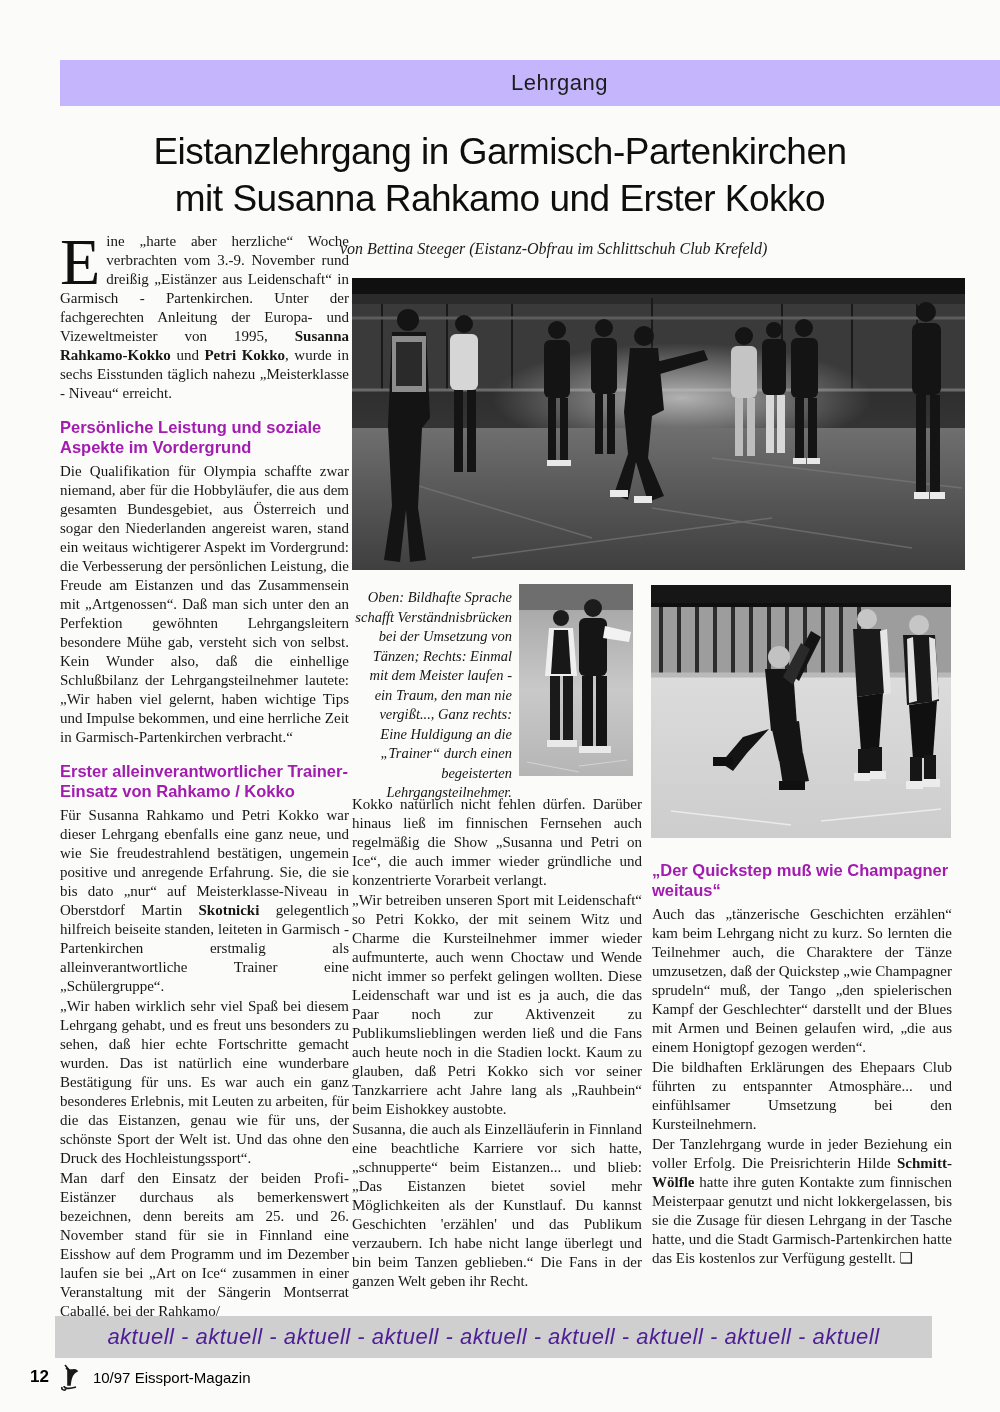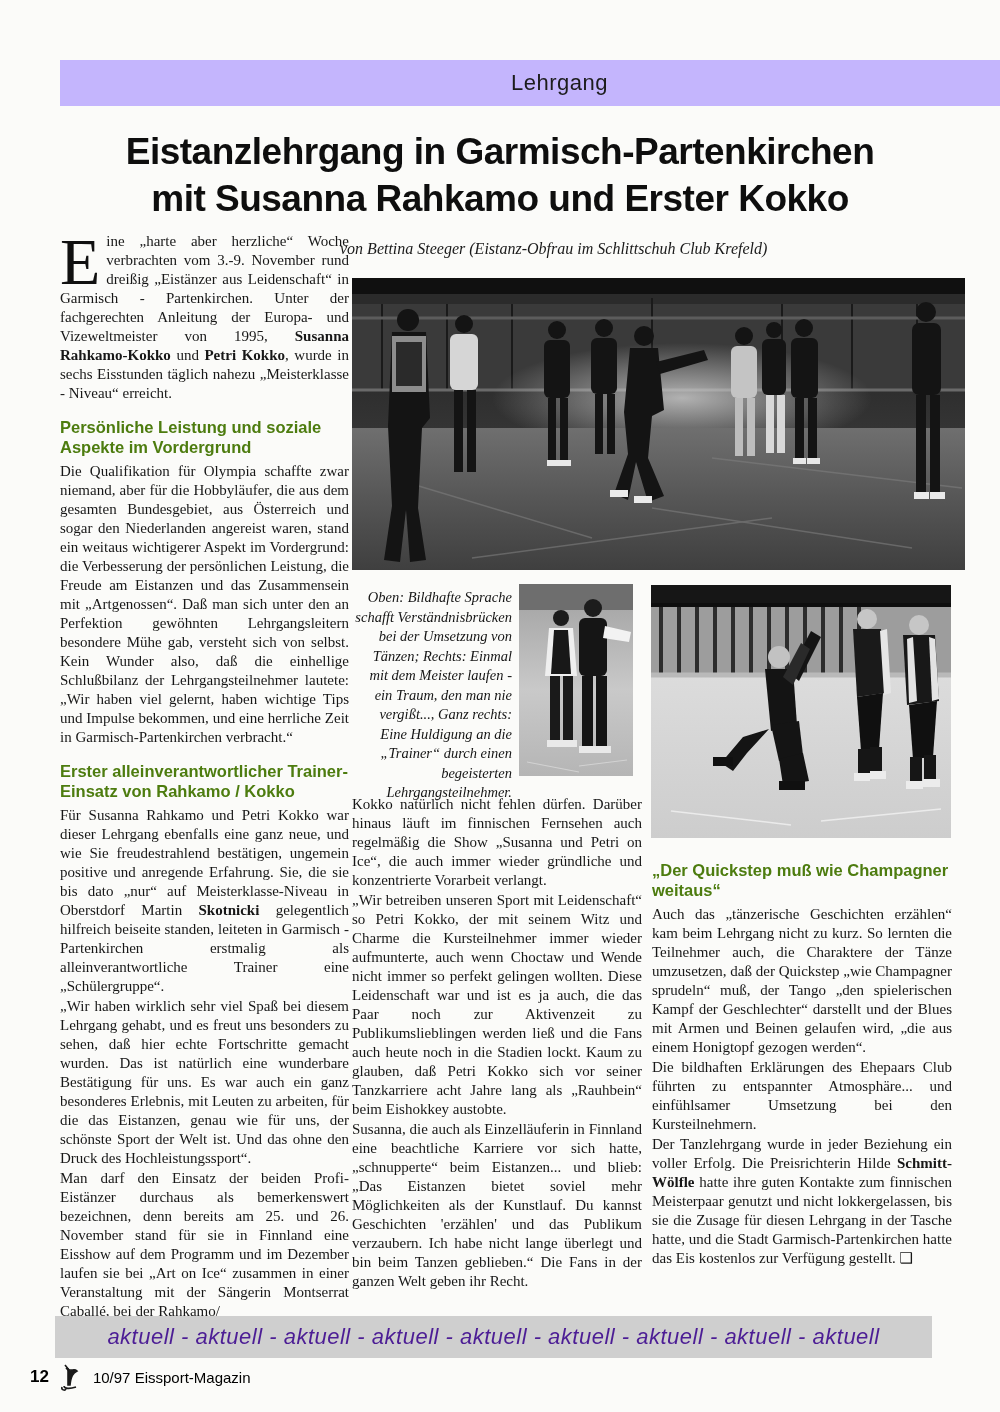--- a/index.html
+++ b/index.html
@@ -11,38 +11,38 @@
   
   .section-bar{
     position:absolute;left:60px;top:60px;width:905px;height:46px;
     background:#c4b5fd;display:flex;align-items:center;justify-content:center;padding-left:47px;
   }
   .section-bar span{
     font-family:"Liberation Sans", sans-serif;font-size:22px;color:#1c1c1c;letter-spacing:.5px;
   }
   .headline{
     position:absolute;left:40px;top:128px;width:920px;text-align:center;
-    font-family:"Liberation Sans", sans-serif;font-weight:bold;
+    font-family:"Liberation Sans", sans-serif;font-weight:normal;
     font-size:37px;line-height:47px;color:#0e0e0e;letter-spacing:-.5px;
   }
   .byline{
     position:absolute;left:340px;top:240px;width:613px;
     font-style:italic;font-size:16px;color:#1a1a1a;
   }
   
   .col{position:absolute;font-size:15px;line-height:19px;text-align:justify;color:#171717;}
   .col p{margin:0;}
   .col p + p{margin-top:1px;}
   .col-left{left:60px;top:232px;width:289px;}
   .col-mid{left:352px;top:795px;width:290px;}
   .col-right{left:652px;top:848px;width:300px;}
   .subhead{
     font-family:"Liberation Sans", sans-serif;font-weight:bold;
     font-size:16.5px;line-height:20px;text-align:left;
-    margin:14px 0 5px 0;color:#4d7c0f;
+    margin:14px 0 5px 0;color:#a21caf;
   }
   .subhead.first{margin-top:12px;}
   .dropcap{
     float:left;font-size:66px;line-height:52px;padding:4px 6px 0 0;
     font-family:"Liberation Serif", serif;font-weight:normal;color:#101010;
   }
   
   .photo{position:absolute;background:#777;}
   .photo svg{display:block;}
   .photo-main{left:352px;top:278px;width:613px;height:292px;}
@@ -291,21 +291,21 @@
     <p><span class="dropcap">E</span><span><span>ine „harte aber herzliche“ Woche verbrachten vom 3.-9. November rund dreißig „Eistänzer aus Leidenschaft“ in Garmisch - Partenkirchen. Unter der fachgerechten Anleitung der Europa- und Vizeweltmeister von 1995, </span><span style="font-weight: bold;">Susanna Rahkamo-Kokko</span><span> und </span><span style="font-weight: bold;">Petri Kokko</span><span>, wurde in sechs Eisstunden täglich nahezu „Meisterklasse - Niveau“ erreicht.</span></span></p>
     <h3 class="subhead">Persönliche Leistung und soziale Aspekte im Vordergrund</h3>
     <p><span>Die Qualifikation für Olympia schaffte zwar niemand, aber für die Hobbyläufer, die aus dem gesamten Bundesgebiet, aus Österreich und sogar den Niederlanden angereist waren, stand ein weitaus wichtigerer Aspekt im Vordergrund: die Verbesserung der persönlichen Leistung, die Freude am Eistanzen und das Zusammensein mit „Artgenossen“. Daß man sich unter den an Perfektion gewöhnten Lehrgangsleitern besondere Mühe gab, versteht sich von selbst. Kein Wunder also, daß die einhellige Schlußbilanz der Lehrgangsteilnehmer lautete: „Wir haben viel gelernt, haben wichtige Tips und Impulse bekommen, und eine herrliche Zeit in Garmisch-Partenkirchen verbracht.“</span></p>
     <h3 class="subhead">Erster alleinverantwortlicher Trainer-Einsatz von Rahkamo / Kokko</h3>
     <p><span>Für Susanna Rahkamo und Petri Kokko war dieser Lehrgang ebenfalls eine ganz neue, und wie Sie freudestrahlend bestätigen, ungemein positive und anregende Erfahrung. Sie, die sie bis dato „nur“ auf Meisterklasse-Niveau in Oberstdorf Martin </span><span style="font-weight: bold;">Skotnicki</span><span> gelegentlich hilfreich beiseite standen, leiteten in Garmisch - Partenkirchen erstmalig als alleinverantwortliche Trainer eine „Schülergruppe“.</span></p>
     <p><span>„Wir haben wirklich sehr viel Spaß bei diesem Lehrgang gehabt, und es freut uns besonders zu sehen, daß hier echte Fortschritte gemacht wurden. Das ist natürlich eine wunderbare Bestätigung für uns. Es war auch ein ganz besonderes Erlebnis, mit Leuten zu arbeiten, für die das Eistanzen, genau wie für uns, der schönste Sport der Welt ist. Und das ohne den Druck des Hochleistungssport“.</span></p>
     <p><span>Man darf den Einsatz der beiden Profi-Eistänzer durchaus als bemerkenswert bezeichnen, denn bereits am 25. und 26. November stand für sie in Finnland eine Eisshow auf dem Programm und im Dezember laufen sie bei „Art on Ice“ zusammen in einer Veranstaltung mit der Sängerin Montserrat Caballé, bei der Rahkamo/</span></p>
   </div>
 
   <div class="col col-mid">
-    <p><span>Kokko natürlich nicht fehlen dürfen. Darüber hinaus läuft im finnischen Fernsehen auch regelmäßig die Show „Susanna und Petri on Ice“, die auch immer wieder gründliche und konzentrierte Vorarbeit verlangt.</span></p>
+    <p><span>Kokko natürlich nicht fehlen dürfen. Darüber hinaus ließ im finnischen Fernsehen auch regelmäßig die Show „Susanna und Petri on Ice“, die auch immer wieder gründliche und konzentrierte Vorarbeit verlangt.</span></p>
     <p><span>„Wir betreiben unseren Sport mit Leidenschaft“ so Petri Kokko, der mit seinem Witz und Charme die Kursteilnehmer immer wieder aufmunterte, auch wenn Choctaw und Wende nicht immer so perfekt gelingen wollten. Diese Leidenschaft war und ist es ja auch, die das Paar noch zur Aktivenzeit zu Publikumslieblingen werden ließ und die Fans auch heute noch in die Stadien lockt. Kaum zu glauben, daß Petri Kokko sich vor seiner Tanzkarriere acht Jahre lang als „Rauhbein“ beim Eishokkey austobte.</span></p>
     <p><span>Susanna, die auch als Einzelläuferin in Finnland eine beachtliche Karriere vor sich hatte, „schnupperte“ beim Eistanzen... und blieb: „Das Eistanzen bietet soviel mehr Möglichkeiten als der Kunstlauf. Du kannst Geschichten 'erzählen' und das Publikum verzaubern. Ich habe nicht lange überlegt und bin beim Tanzen geblieben.“ Die Fans in der ganzen Welt geben ihr Recht.</span></p>
   </div>
 
   <div class="col col-right">
     <h3 class="subhead first">„Der Quickstep muß wie Champagner weitaus“</h3>
     <p><span>Auch das „tänzerische Geschichten erzählen“ kam beim Lehrgang nicht zu kurz. So lernten die Teilnehmer auch, die Charaktere der Tänze umzusetzen, daß der Quickstep „wie Champagner sprudeln“ muß, der Tango „den spielerischen Kampf der Geschlechter“ darstellt und der Blues mit Armen und Beinen gelaufen wird, „die aus einem Honigtopf gezogen werden“.</span></p>
     <p><span>Die bildhaften Erklärungen des Ehepaars Club führten zu entspannter Atmosphäre... und einfühlsamer Umsetzung bei den Kursteilnehmern.</span></p>
     <p><span>Der Tanzlehrgang wurde in jeder Beziehung ein voller Erfolg.  Die Preisrichterin Hilde </span><span style="font-weight: bold;">Schmitt-Wölfle</span><span> hatte ihre guten Kontakte zum finnischen Meisterpaar genutzt und nicht lokkergelassen, bis sie die Zusage für diesen Lehrgang in der Tasche hatte, und die Stadt Garmisch-Partenkirchen hatte das Eis kostenlos zur Verfügung gestellt.  ❑</span></p>
   </div>

